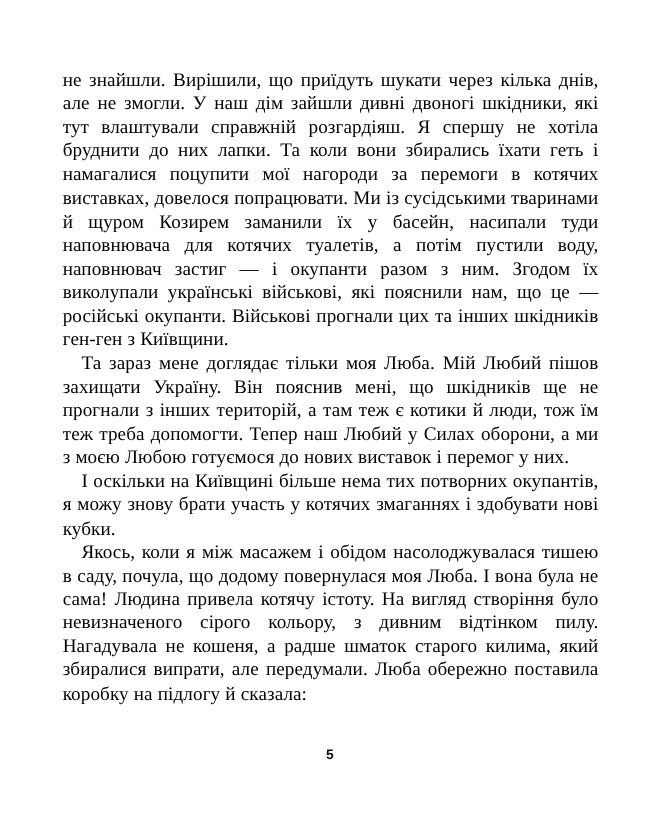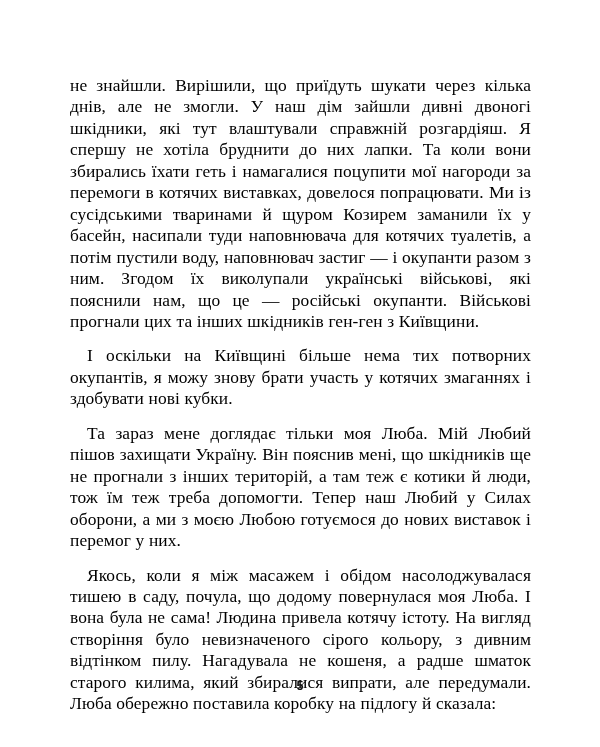--- a/index.html
+++ b/index.html
@@ -32,21 +32,21 @@
     text-align: justify;
     text-justify: inter-word;
     font-size: 17.4px;
     line-height: 21.45px;
     letter-spacing: 0.005em;
     word-spacing: 0.01em;
     hyphens: manual;
   }
 
   .para {
-    margin: 13px;
+    margin: 0;
     text-align: justify;
     text-align-last: left;
   }
   .para.indent {
     text-indent: 17px;
   }
 
   .page-number {
     position: absolute;
     left: 0;
@@ -60,20 +60,20 @@
     letter-spacing: 0.02em;
   }
 </style>
 </head>
 <body>
 
 <div class="page">
 
   <div class="text-block">
     <p class="para">не знайшли. Вирішили, що приїдуть шукати через кілька днів, але не змогли. У наш дім зайшли дивні двоногі шкідники, які тут влаштували справжній розгардіяш. Я спершу не хотіла бруднити до них лапки. Та коли вони збирались їхати геть і намагалися поцупити мої нагороди за перемоги в котячих виставках, довелося попрацювати. Ми із сусідськими тваринами й щуром Козирем заманили їх у басейн, насипали туди наповнювача для котячих туалетів, а потім пустили воду, наповнювач застиг — і окупанти разом з ним. Згодом їх виколупали українські військові, які пояснили нам, що це — російські окупанти. Військові прогнали цих та інших шкідників ген-ген з Київщини.</p>
+    <p class="para indent">Та зараз мене доглядає тільки моя Люба. Мій Любий пішов захищати Україну. Він пояснив мені, що шкідників ще не прогнали з інших територій, а там теж є котики й люди, тож їм теж треба допомогти. Тепер наш Любий у Силах оборони, а ми з моєю Любою готуємося до нових виставок і перемог у них.</p>
     <p class="para indent">І оскільки на Київщині більше нема тих потворних окупантів, я можу знову брати участь у котячих змаганнях і здобувати нові кубки.</p>
-    <p class="para indent">Та зараз мене доглядає тільки моя Люба. Мій Любий пішов захищати Україну. Він пояснив мені, що шкідників ще не прогнали з інших територій, а там теж є котики й люди, тож їм теж треба допомогти. Тепер наш Любий у Силах оборони, а ми з моєю Любою готуємося до нових виставок і перемог у них.</p>
     <p class="para indent">Якось, коли я між масажем і обідом насолоджувалася тишею в саду, почула, що додому повернулася моя Люба. І вона була не сама! Людина привела котячу істоту. На вигляд створіння було невизначеного сірого кольору, з дивним відтінком пилу. Нагадувала не кошеня, а радше шматок старого килима, який збиралися випрати, але передумали. Люба обережно поставила коробку на підлогу й сказала:</p>
   </div>
 
   <div class="page-number">5</div>
 
 </div>
 
 </body></html>

